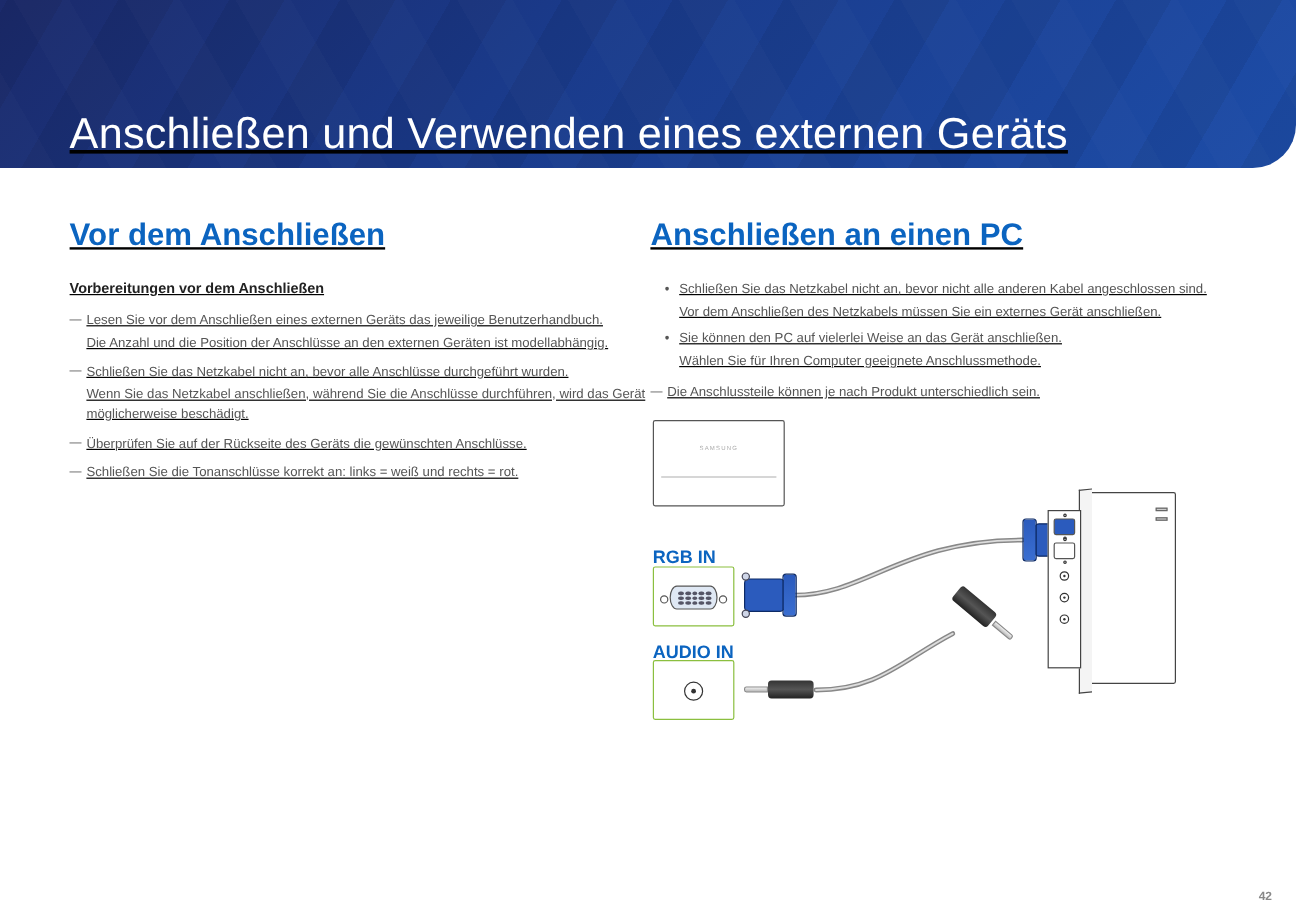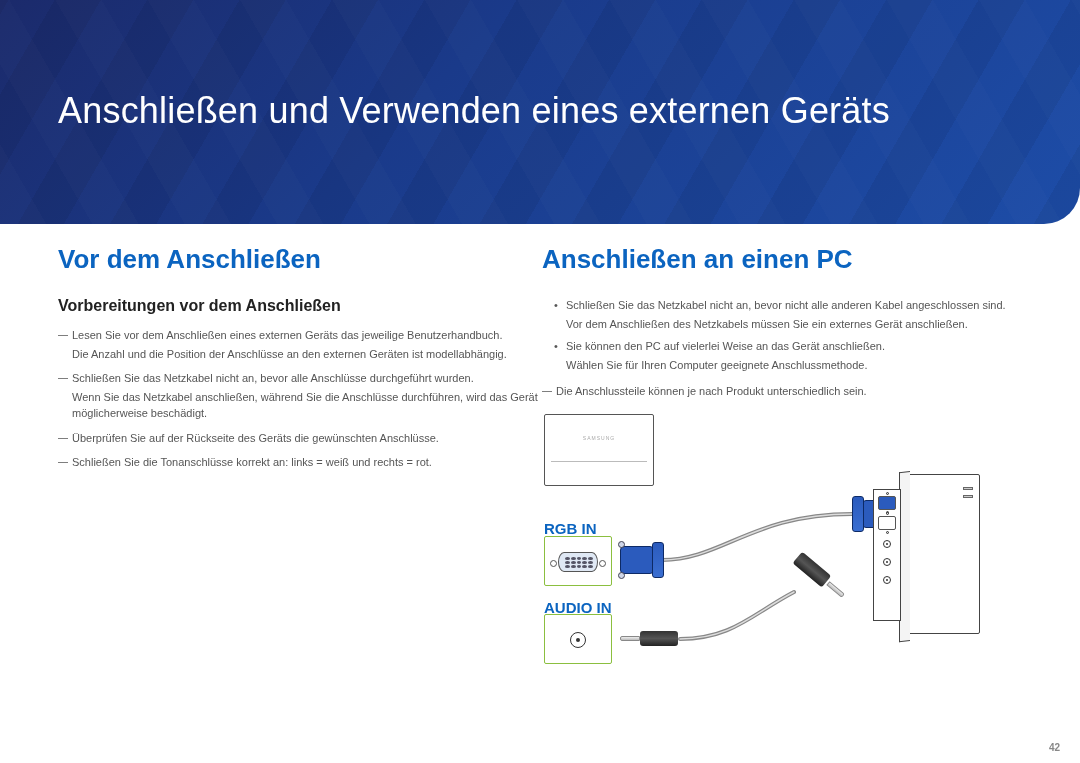--- a/index.html
+++ b/index.html
@@ -6,57 +6,59 @@
   body {
     width: 1080px;
     height: 763px;
     font-family: "Segoe UI", Arial, sans-serif;
     background: #fff;
     overflow: hidden;
     position: relative;
   }
   .banner {
     width: 100%;
-    height: 224px;
+    height: 140px;
     background: linear-gradient(135deg, #1b2a6b 0%, #1a3a8a 40%, #1d4da8 100%);
     border-bottom-right-radius: 36px;
     position: relative;
     overflow: hidden;
+    text-decoration: underline;
   }
   .banner::before {
     content: "";
     position: absolute;
     inset: 0;
     background:
       repeating-linear-gradient(60deg, rgba(255,255,255,0.03) 0 40px, transparent 40px 80px),
       repeating-linear-gradient(-60deg, rgba(0,0,0,0.12) 0 40px, transparent 40px 80px);
     opacity: 0.5;
   }
   .banner h1 {
     position: relative;
     color: #fff;
     font-weight: 400;
     font-size: 36px;
     padding: 90px 0 0 58px;
     letter-spacing: 0.2px;
   }
   .content {
     display: flex;
-    padding: 20px 54px 0 58px;
+    padding: 40px 54px 0 58px;
+    text-decoration: underline;
   }
   .col { flex: 1; }
   .section-title {
     color: #0b64c0;
     font-size: 26px;
     font-weight: 600;
     margin-bottom: 22px;
   }
   .sub-title {
     color: #222;
-    font-size: 16px;
+    font-size: 12px;
     font-weight: 600;
     margin-bottom: 12px;
   }
   .dash-list { list-style: none; }
   .dash-list > li {
     position: relative;
     padding-left: 14px;
     font-size: 11px;
     color: #555;
     line-height: 1.5;

